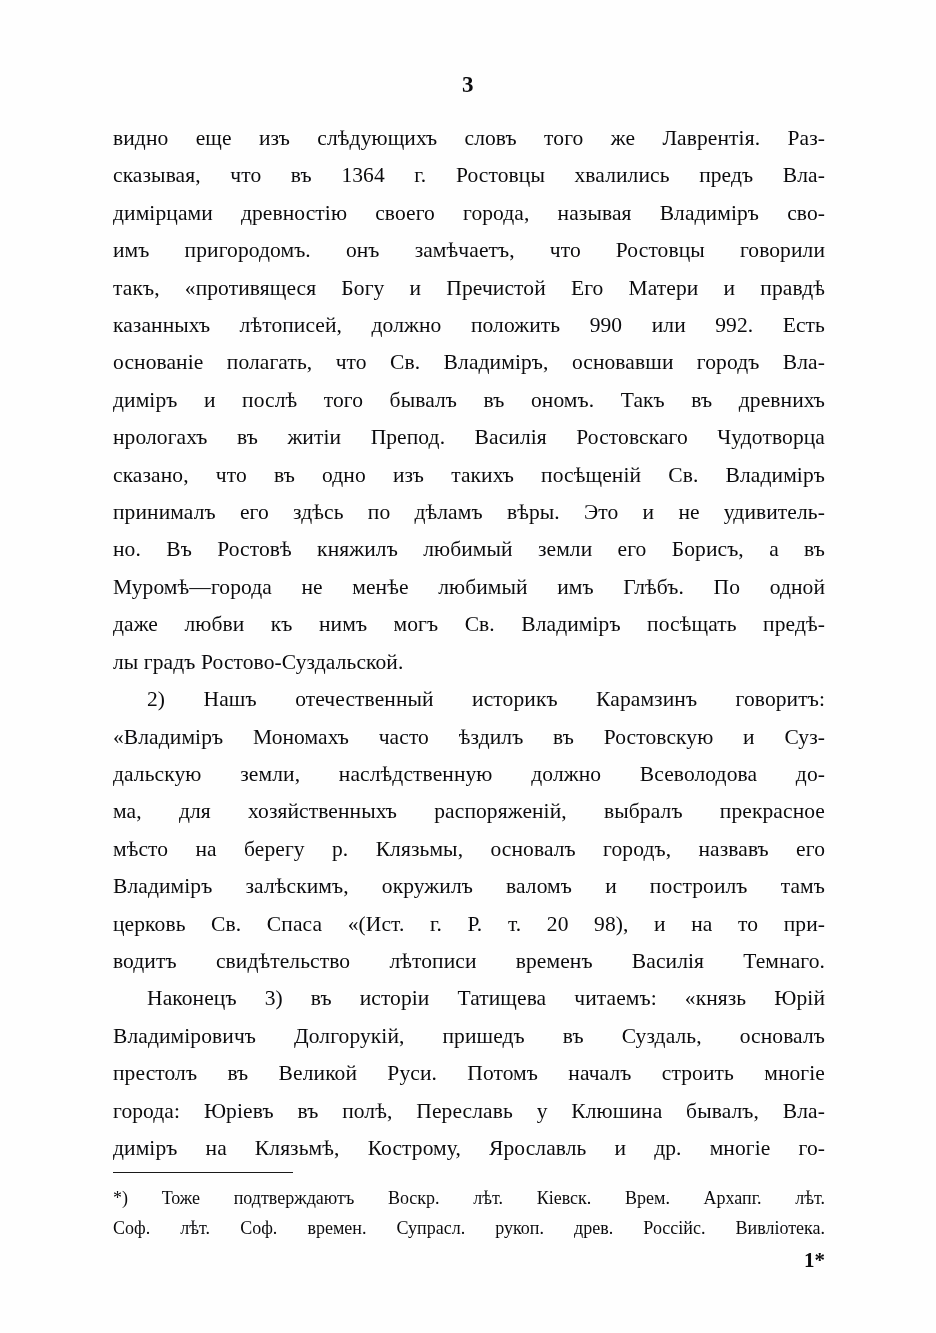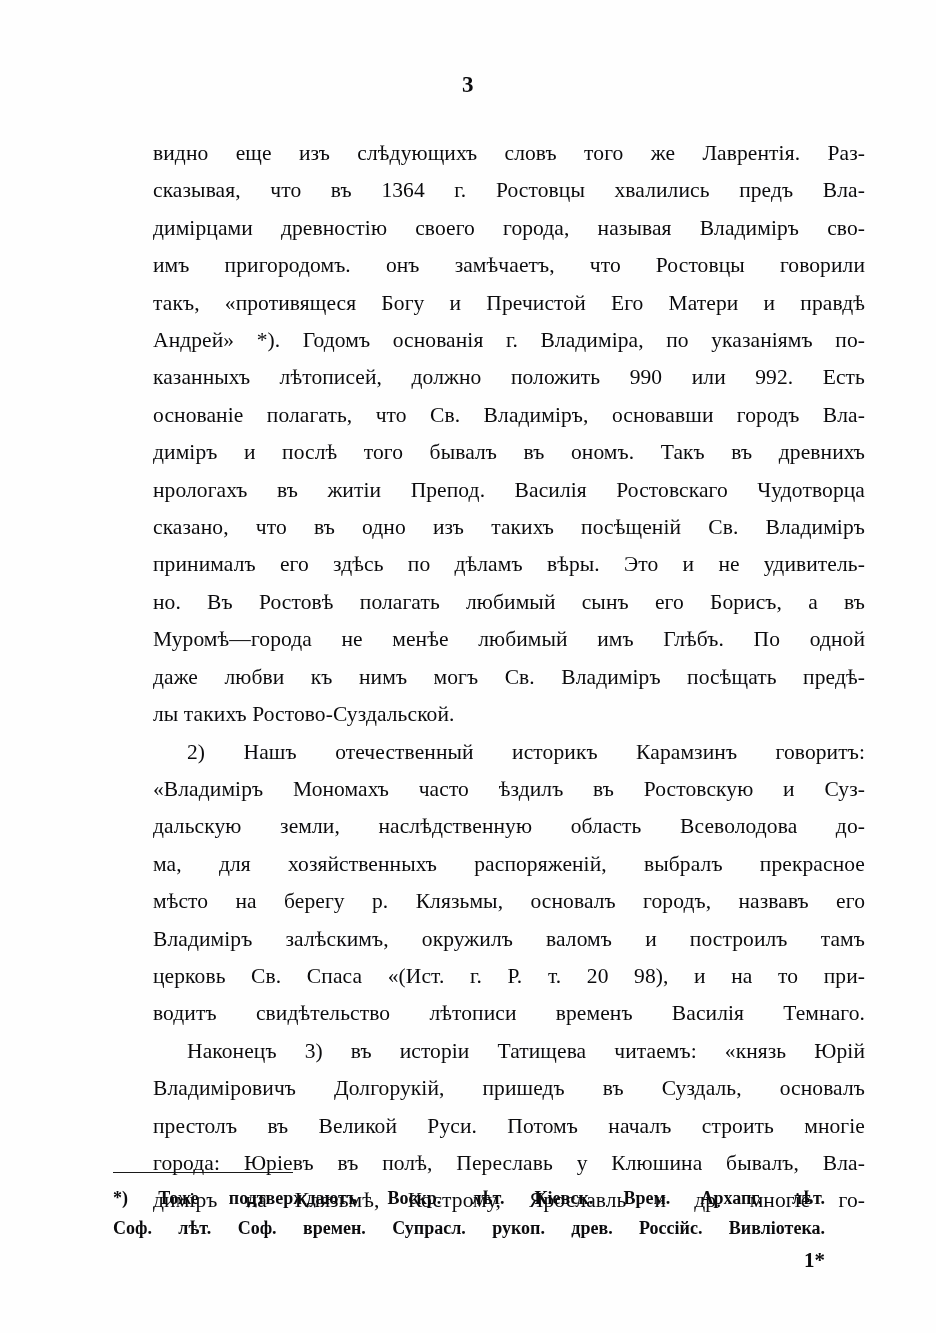--- a/index.html
+++ b/index.html
@@ -27,24 +27,23 @@
     top: 72px;
     left: 0;
     width: 936px;
     text-align: center;
     font-size: 23px;
     font-weight: bold;
     letter-spacing: 0.5px;
   }
   .body-text {
     position: absolute;
-    top: 135px;
+    top: 120px;
     left: 113px;
     width: 712px;
-    margin-left: 40px;
   }
   .para {
     margin: 0 0 0 0;
     font-size: 21.5px;
     line-height: 37.4px;
     text-align: justify;
     text-justify: inter-word;
     letter-spacing: 0.1px;
   }
   .para .line {
@@ -68,21 +67,20 @@
     height: 1px;
     background: #1a1a1a;
   }
   .footnote {
     position: absolute;
     left: 113px;
     top: 1183px;
     width: 712px;
     font-size: 18px;
     line-height: 30px;
-    font-weight: bold;
   }
   .footnote .line {
     display: block;
     white-space: nowrap;
   }
   .footnote .line.just {
     text-align: justify;
     text-align-last: justify;
     white-space: normal;
   }
@@ -102,37 +100,36 @@
   <div class="page-number">3</div>
 
   <div class="body-text">
 
     <p class="para">
       <span class="line just">видно еще изъ слѣдующихъ словъ того же Лаврентія. Раз-</span>
       <span class="line just">сказывая, что въ 1364 г. Ростовцы хвалились предъ Вла-</span>
       <span class="line just">димірцами древностію своего города, называя Владиміръ сво-</span>
       <span class="line just">имъ пригородомъ. онъ замѣчаетъ, что Ростовцы говорили</span>
       <span class="line just">такъ, «противящеся Богу и Пречистой Его Матери и правдѣ</span>
-      <span class="line just">Андрей» *). Годомъ основанія г. Владиміра, по указаніямъ по-</span>
       <span class="line just">казанныхъ лѣтописей, должно положить 990 или 992. Есть</span>
       <span class="line just">основаніе полагать, что Св. Владиміръ, основавши городъ Вла-</span>
       <span class="line just">диміръ и послѣ того бывалъ въ ономъ. Такъ въ древнихъ</span>
       <span class="line just">нрологахъ въ житіи Препод. Василія Ростовскаго Чудотворца</span>
       <span class="line just">сказано, что въ одно изъ такихъ посѣщеній Св. Владиміръ</span>
       <span class="line just">принималъ его здѣсь по дѣламъ вѣры. Это и не удивитель-</span>
-      <span class="line just">но. Въ Ростовѣ полагать любимый сынъ его Борисъ, а въ</span>
+      <span class="line just">но. Въ Ростовѣ княжилъ любимый земли его Борисъ, а въ</span>
       <span class="line just">Муромѣ—города не менѣе любимый имъ Глѣбъ.  По одной</span>
       <span class="line just">даже любви къ нимъ могъ Св. Владиміръ посѣщать предѣ-</span>
-      <span class="line">лы такихъ Ростово-Суздальской.</span>
+      <span class="line">лы градъ Ростово-Суздальской.</span>
     </p>
 
     <p class="para">
       <span class="line just"><span class="indent"></span><span>2) Нашъ отечественный историкъ Карамзинъ говоритъ:</span></span>
       <span class="line just">«Владиміръ Мономахъ часто ѣздилъ въ Ростовскую и Суз-</span>
-      <span class="line just">дальскую земли, наслѣдственную область Всеволодова до-</span>
+      <span class="line just">дальскую земли, наслѣдственную должно Всеволодова до-</span>
       <span class="line just">ма, для хозяйственныхъ распоряженій, выбралъ прекрасное</span>
       <span class="line just">мѣсто на берегу р. Клязьмы, основалъ городъ, назвавъ его</span>
       <span class="line just">Владиміръ залѣскимъ, окружилъ валомъ и построилъ тамъ</span>
       <span class="line just">церковь Св. Спаса «(Ист. г. Р. т. 20 98), и на то при-</span>
       <span class="line just">водитъ свидѣтельство лѣтописи временъ Василія Темнаго.</span>
     </p>
 
     <p class="para">
       <span class="line just"><span class="indent"></span><span>Наконецъ 3) въ исторіи Татищева читаемъ: «князь Юрій</span></span>
       <span class="line just">Владиміровичъ Долгорукій, пришедъ въ Суздаль, основалъ</span>

